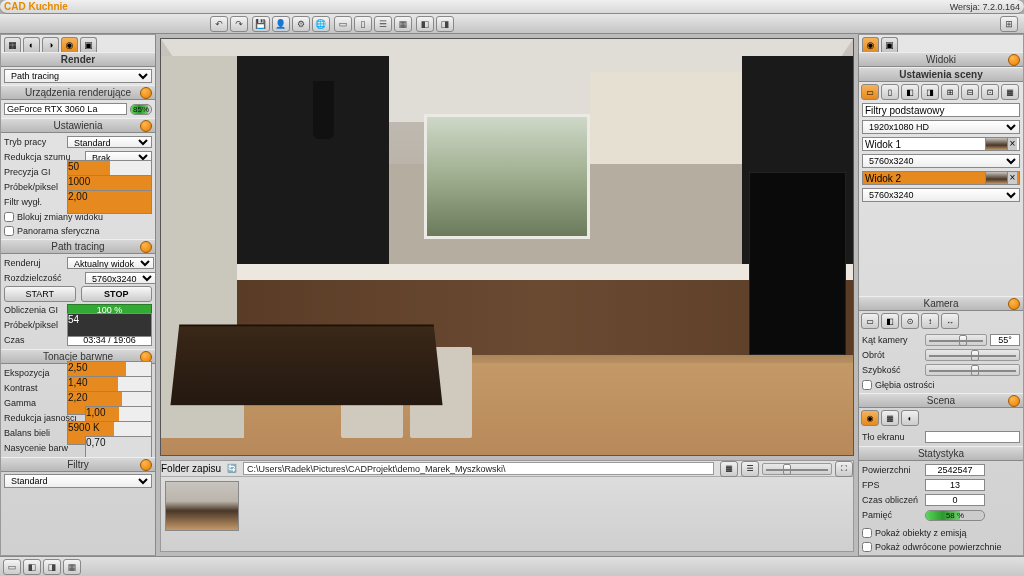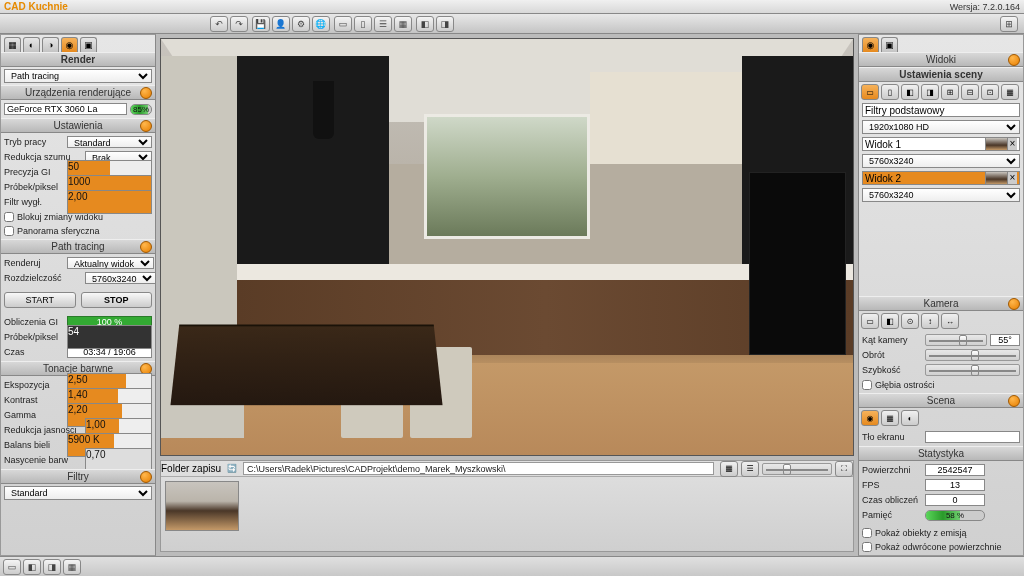--- a/index.html
+++ b/index.html
@@ -1,17 +1,17 @@
 <!DOCTYPE html>
 <html><head>
 <meta charset="utf-8">
 <style>
 * { margin: 0; padding: 0; box-sizing: border-box; font-family: "Segoe UI", Tahoma, sans-serif; font-size: 10px; }
 body { width: 1024px; height: 576px; background: #aaa; display: flex; flex-direction: column; overflow: hidden; }
-.titlebar { height: 14px; background: linear-gradient(#f0f0f0,#d8d8d8); display: flex; align-items: center; padding: 0 4px; border-bottom: 1px solid #888; }
+.titlebar { height: 14px; background: linear-gradient(#f0f0f0,#d8d8d8); display: flex; align-items: center; padding: 0 4px; border-bottom: 1px solid #888; border-radius: 7px; }
 .titlebar .brand { color: #e68a00; font-weight: bold; font-size: 10px; }
 .titlebar .version { margin-left: auto; color: #333; font-size: 9px; }
 .toolbar { height: 20px; background: linear-gradient(#e8e8e8,#c4c4c4); border-bottom: 1px solid #888; display:flex; align-items:center; gap:4px; padding:0 6px; }
 .tb-group { display:flex; gap:2px; align-items:center; }
 .tb-btn { width:18px; height:16px; background:linear-gradient(#f4f4f4,#ccc); border:1px solid #888; border-radius:3px; display:flex; align-items:center; justify-content:center; font-size:9px; color:#444; }
 .tb-spacer-left{ width:200px; }
 .tb-spacer-mid{ flex:1; }
 .main { flex:1; display:flex; min-height:0; }
 .panel { background: linear-gradient(#e6e6e6,#d0d0d0); border:1px solid #999; display:flex; flex-direction:column; }
 .panel-left { width:156px; border-right:1px solid #888; }
@@ -45,21 +45,21 @@
 .row { display:flex; align-items:center; gap:3px; height:14px; }
 .row label { flex:0 0 60px; font-size:9px; color:#222; white-space:nowrap; overflow:hidden; }
 .row label.wide { flex:0 0 78px; }
 .sel, .inp { flex:1; background:#fff; border:1px solid #888; height:12px; font-size:9px; padding:0 2px; line-height:11px; }
 .sel { background: linear-gradient(#fff,#eee); }
 .orange-val { flex:1; background:#eee; border:1px solid #888; height:24px; position:relative; font-size:9px; line-height:11px; color:#111; overflow:hidden; }
 .orange-val .fill { position:absolute; left:0; top:0; bottom:0; background:#e68a1f; }
 .orange-val span { position:relative; }
 .green-val { flex:1; background:#3a3; border:1px solid #2a7a2a; height:12px; text-align:center; font-size:9px; line-height:11px; color:#fff; }
 .btn { background:linear-gradient(#f8f8f8,#ccc); border:1px solid #888; border-radius:3px; font-size:9px; height:16px; padding:0 6px; cursor:pointer; }
-.btn-row { display:flex; gap:5px; margin:6px 0; }
+.btn-row { display:flex; gap:5px; margin:0 0; }
 .btn-row .btn { flex:1; }
 .chk-row { display:flex; align-items:center; gap:3px; height:13px; }
 .chk-row input { width:10px; height:10px; }
 .chk-row span { font-size:9px; color:#222; }
 .tabs { display:flex; gap:2px; padding:2px 3px 0 3px; }
 .tab { flex:0 0 auto; width:17px; height:15px; background:linear-gradient(#e6e6e6,#c4c4c4); border:1px solid #888; border-bottom:none; border-radius:3px 3px 0 0; display:flex; align-items:center; justify-content:center; font-size:9px; }
 .tab.active { background:linear-gradient(#f6b25a,#e68a1f); }
 .mini-btns { display:flex; gap:2px; padding:2px; flex-wrap:wrap; }
 .mini-btn { width:18px; height:16px; background:linear-gradient(#f0f0f0,#ccc); border:1px solid #888; border-radius:3px; font-size:8px; display:flex; align-items:center; justify-content:center; }
 .mini-btn.active { background:linear-gradient(#f6b25a,#e68a1f); }

